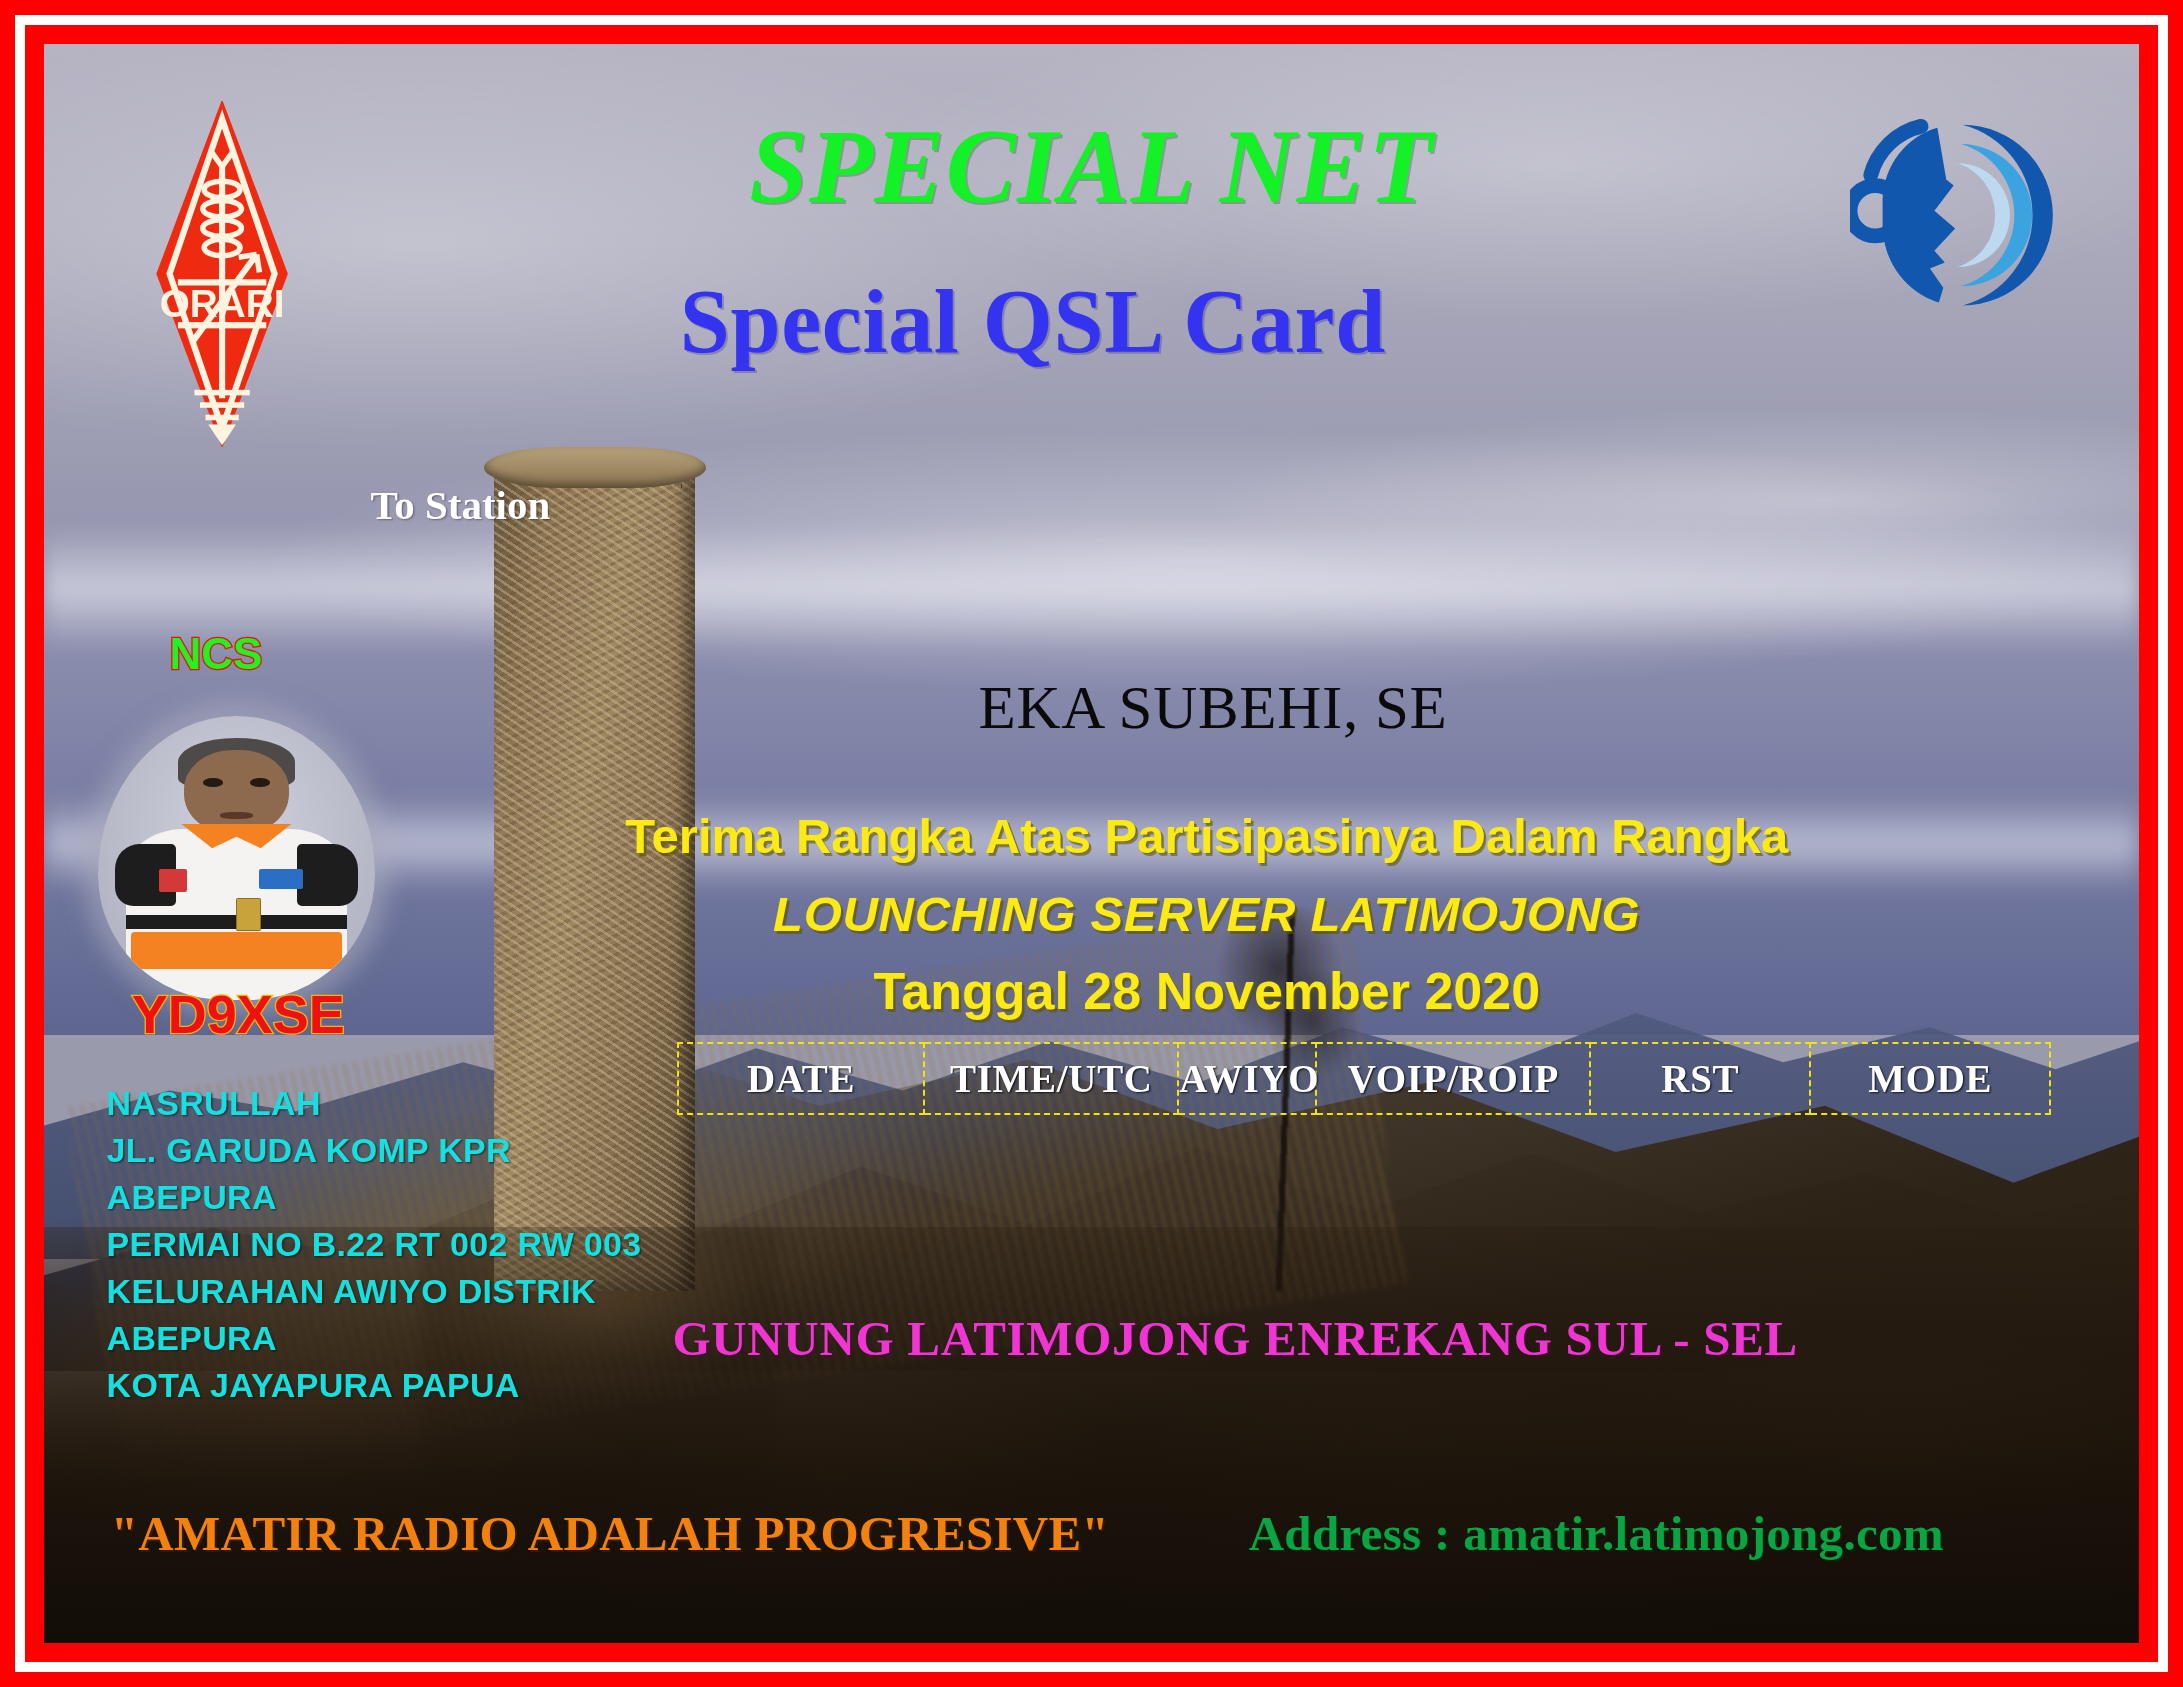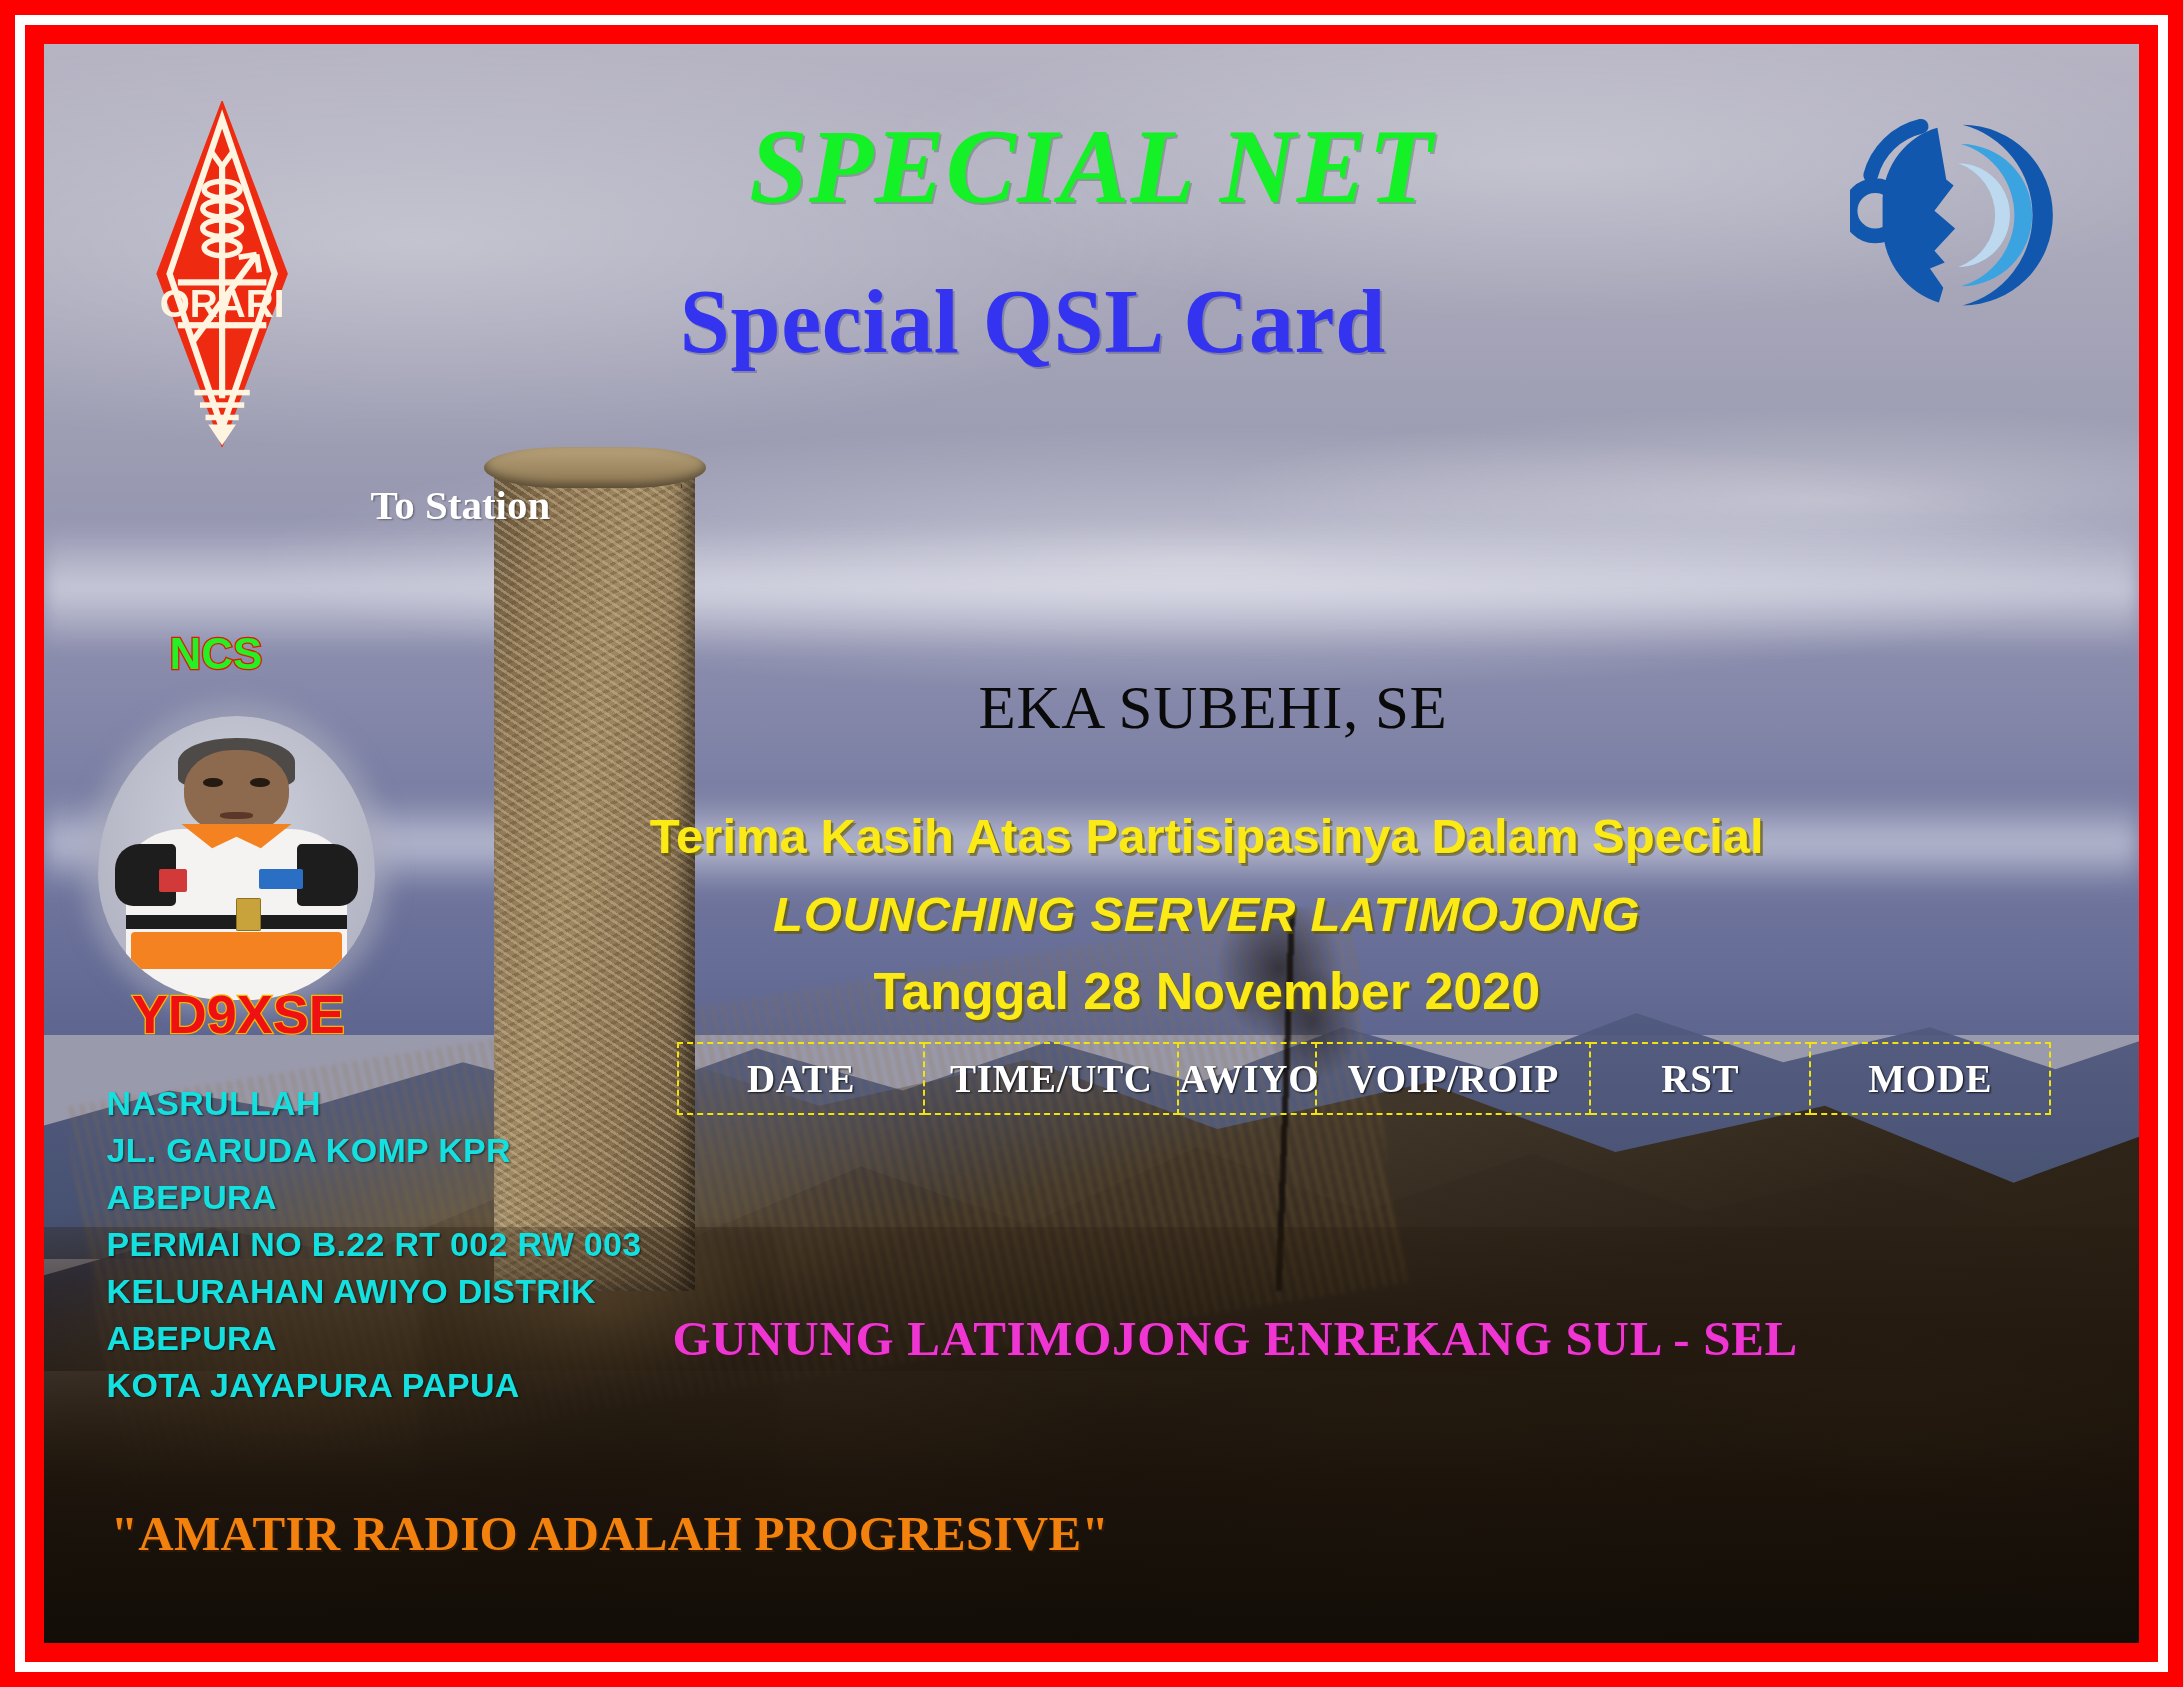--- a/index.html
+++ b/index.html
@@ -308,21 +308,21 @@
        <path d="M96 20 a92 92 0 0 0 -68 66" fill="none" stroke="#1257ae" stroke-width="20" stroke-linecap="round"></path>
        <circle cx="34" cy="134" r="34" fill="none" stroke="#1257ae" stroke-width="20"></circle>
      </svg>
 
      <div class="t hdr-net">SPECIAL NET</div>
      <div class="t hdr-qsl">Special QSL Card</div>
 
      <div class="t to-station">To Station</div>
      <div class="t opname">EKA SUBEHI, SE</div>
 
-     <div class="t yellow-line thanks">Terima Kasih Atas Partisipasinya Dalam Special</div>
+     <div class="t yellow-line thanks">Terima Rangka Atas Partisipasinya Dalam Rangka</div>
      <div class="t yellow-line launch">LOUNCHING SERVER LATIMOJONG</div>
      <div class="t yellow-line tanggal">Tanggal  28  November  2020</div>
 
      <div class="t ncs">NCS</div>
 
      <div class="photo">
        <div class="ph-hair"></div>
        <div class="ph-face"></div>
        <div class="ph-eye-l"></div>
        <div class="ph-eye-r"></div>
@@ -358,18 +358,19 @@
          <td class="c-freq">AWIYO</td>
          <td class="c-voip">VOIP/ROIP</td>
          <td class="c-rst">RST</td>
          <td class="c-mode">MODE</td>
        </tr>
      </tbody>
           </table>
 
      <div class="t gunung">GUNUNG LATIMOJONG ENREKANG SUL - SEL</div>
      <div class="t motto">"AMATIR  RADIO ADALAH PROGRESIVE"</div>
+     <div class="t webaddr">Address  : amatir.latimojong.com</div>
 
    </div>
   </div>
  </div>
 </div>
 
 
 </body></html>

